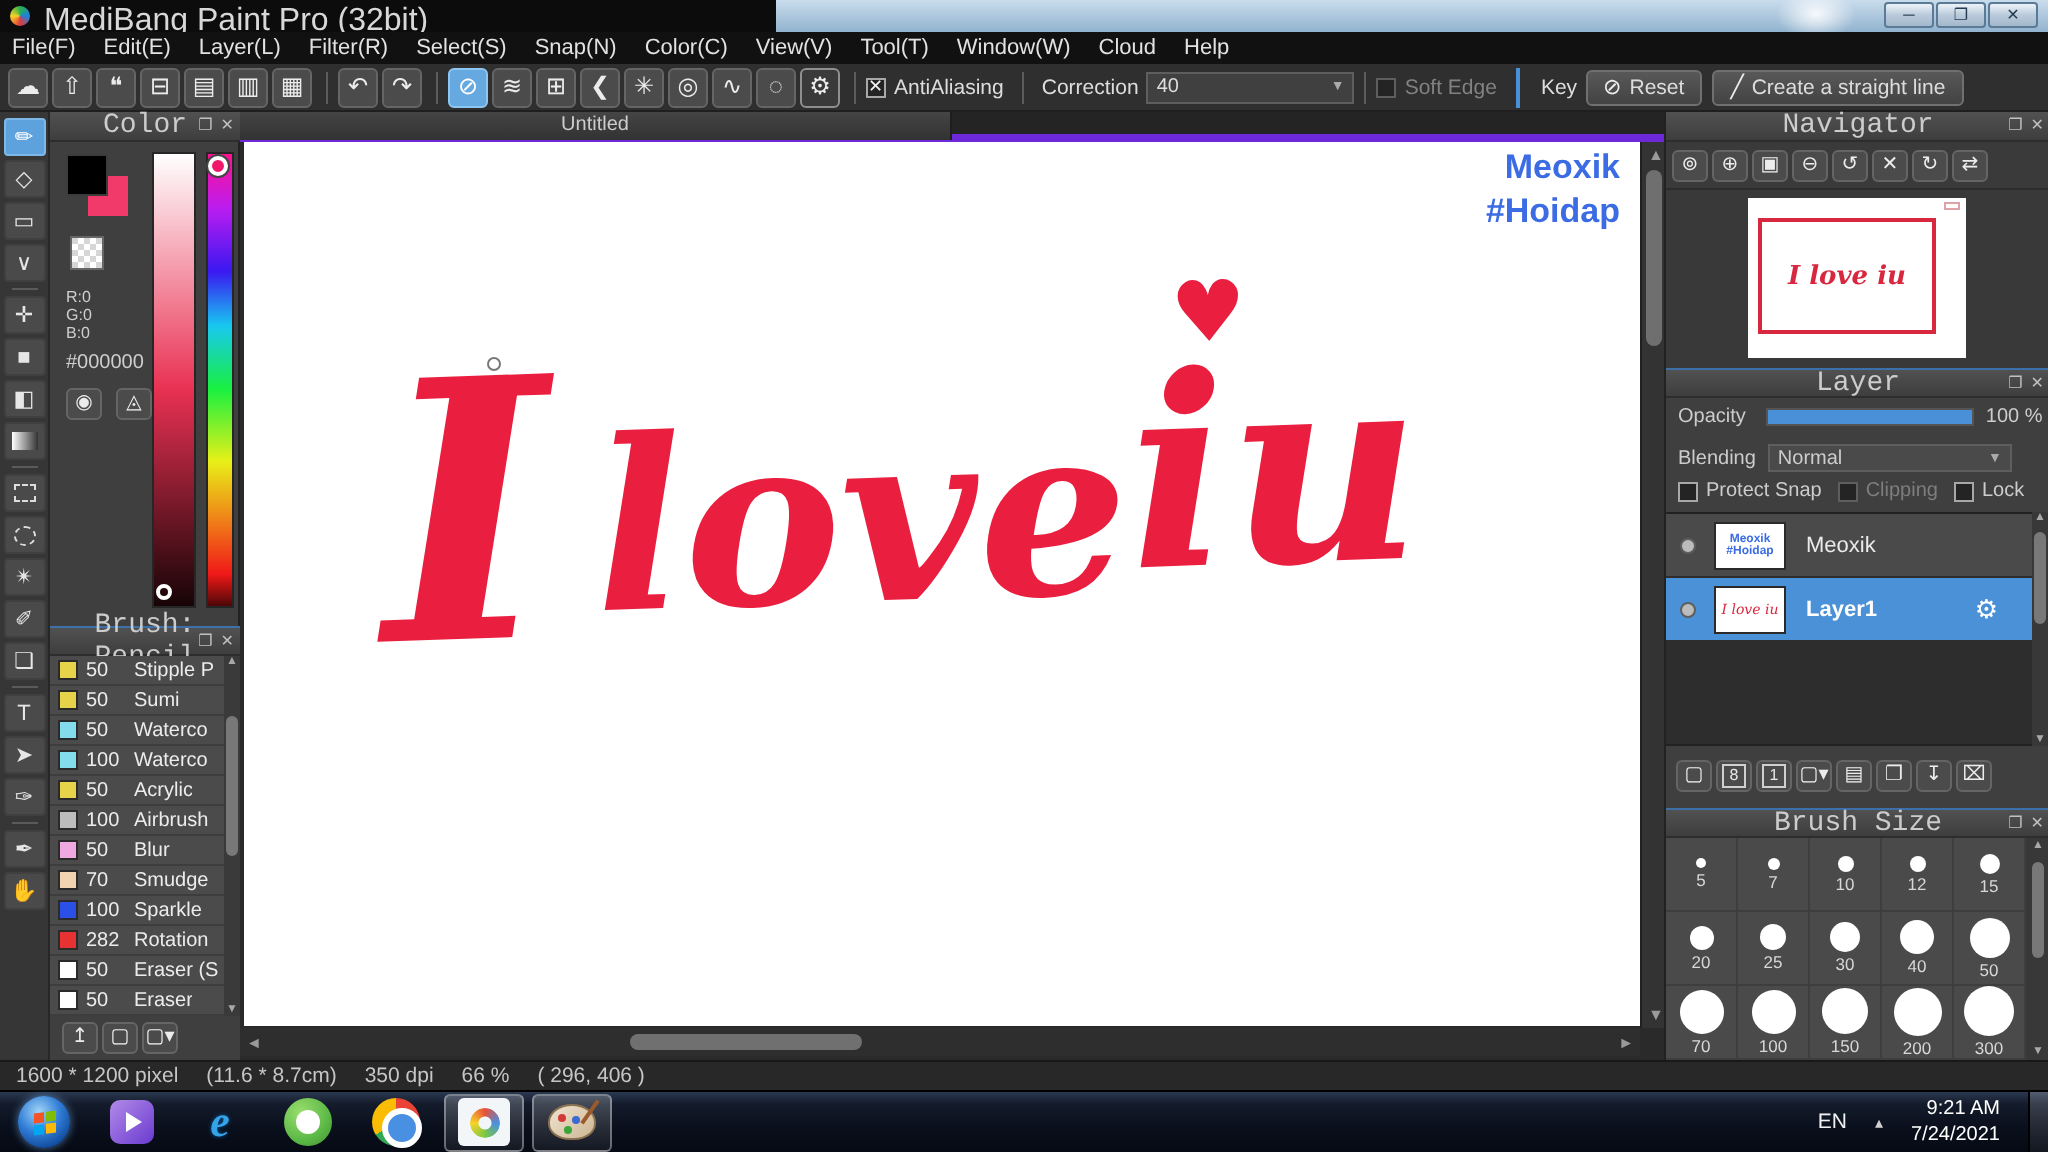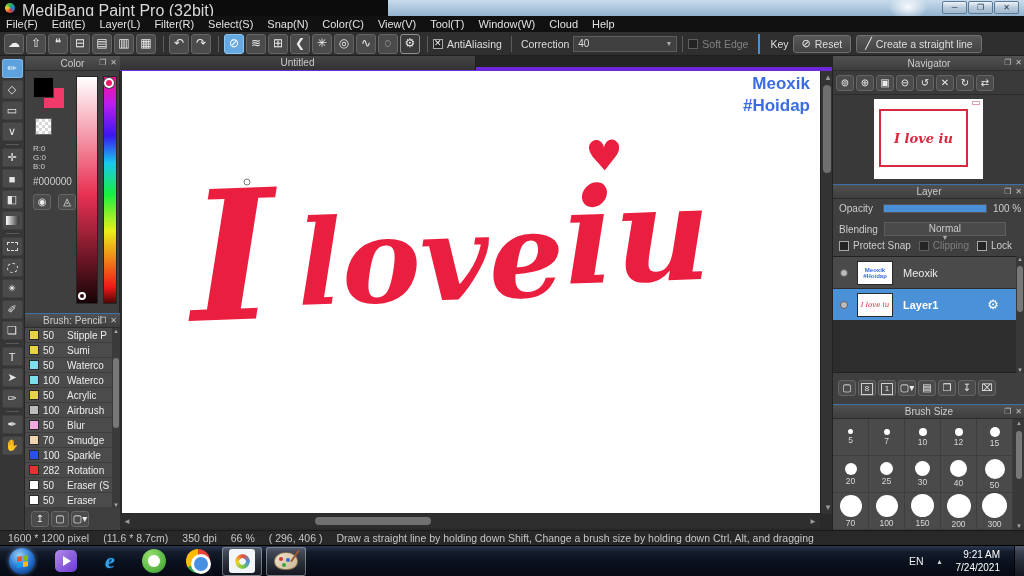--- a/index.html
+++ b/index.html
@@ -60,21 +60,21 @@
         justify-content:center;flex:none;}
   .tool.selected{background:#5ea2dd;border-color:#7db8e8;color:#fff;}
   .tdiv{width:13px;height:1px;background:#5a5a5a;margin:1px 0 3px;flex:none;}
   .gradfill{width:13px;height:9px;background:linear-gradient(90deg,#fff,#333);display:block;}
   .dashbox{width:11px;height:9px;border:1px dashed #ddd;display:block;}
   .dashcircle{width:11px;height:10px;border:1px dashed #ddd;border-radius:50%;display:block;}
 
   
   .panel-header{height:15px;background:linear-gradient(#515151,#3e3e3e);border-bottom:1px solid #2d2d2d;
                 display:flex;align-items:center;position:relative;}
-  .panel-title{flex:1;text-align:center;font-size:10px;color:#cccccc;}
+  .panel-title{flex:1;text-align:center;font-size:14px;color:#cccccc;font-family:Liberation Mono, monospace;}
   .ph-icons{position:absolute;right:3px;top:2px;display:flex;gap:4px;font-size:8px;color:#c0c0c0;}
   .blue-top{border-top:1px solid #3d6fa8;}
 
   
   #leftpanels{position:absolute;left:25px;top:56px;width:95px;height:474px;background:#3f3f3f;
               border-right:1px solid #222;}
   #colorpanel{position:absolute;left:0;top:0;width:95px;height:257px;}
   .fg-black{position:absolute;left:8px;top:21px;width:21px;height:21px;background:#000;
             border:1px solid #3c3c3c;z-index:2;}
   .fg-pink{position:absolute;left:19px;top:32px;width:20px;height:20px;z-index:1;}
@@ -132,21 +132,21 @@
   #nav-view{position:absolute;left:5px;top:10px;width:89px;height:58px;border:2px solid #d8283f;
             display:flex;align-items:center;justify-content:center;}
   #nav-text{font-family:"DejaVu Serif",serif;font-style:italic;font-weight:bold;font-size:13px;color:#d8283f;}
   .nav-dash{position:absolute;right:3px;top:2px;width:8px;height:4px;border:1px solid #e0a0a8;}
 
   #layerpanel{position:absolute;left:0;top:128px;width:192px;height:220px;}
   .lp-row{position:absolute;left:0;width:192px;display:flex;align-items:center;font-size:10px;color:#ccc;}
   .slider{width:104px;height:9px;background:#262626;border:1px solid #555;margin-left:10px;}
   .slider-fill{height:100%;}
   .lp-select{width:122px;height:14px;background:#4a4a4a;border:1px solid #5e5e5e;margin-left:6px;
-             display:flex;align-items:center;justify-content:space-between;padding:0 4px;font-size:10px;flex-direction:column;}
+             display:flex;align-items:center;justify-content:space-between;padding:0 4px;font-size:10px;}
   #layer-list{position:absolute;left:0;top:72px;width:192px;height:117px;background:#2d2d2d;
               border-top:1px solid #222;border-bottom:1px solid #222;}
   .lyr-row{height:31px;margin-bottom:1px;display:flex;align-items:center;background:#4a4a4a;position:relative;}
   .lyr-row.selected{background:#4b91d8;}
   .dot{width:8px;height:8px;border-radius:50%;background:#bcbcbc;border:1px solid #5e5e5e;
        margin-left:7px;flex:none;}
   .thumb{width:36px;height:24px;margin-left:9px;background:#fff;border:1px solid #2a2a2a;flex:none;
          display:flex;flex-direction:column;align-items:center;justify-content:center;overflow:hidden;}
   .t-blue{font-size:6px;line-height:6px;font-weight:bold;color:#3c6ce4;}
   .t-red{font-size:7px;font-family:"DejaVu Serif",serif;font-style:italic;color:#d8283f;}
@@ -659,21 +659,20 @@
       </div>
     </div>
   </div>
 
   <div id="statusbar">
     <span>1600 * 1200 pixel</span>
     <span>(11.6 * 8.7cm)</span>
     <span>350 dpi</span>
     <span>66 %</span>
     <span>( 296, 406 )</span>
-    <span>Draw a straight line by holding down Shift, Change a brush size by holding down Ctrl, Alt, and dragging</span>
   </div>
 
   <div id="taskbar">
     <div id="tb-apps">
         <div class="tb-app">
           <span class="ic-start">
             <span class="flag"></span>
           </span>
         </div>
         <div class="tb-app">

